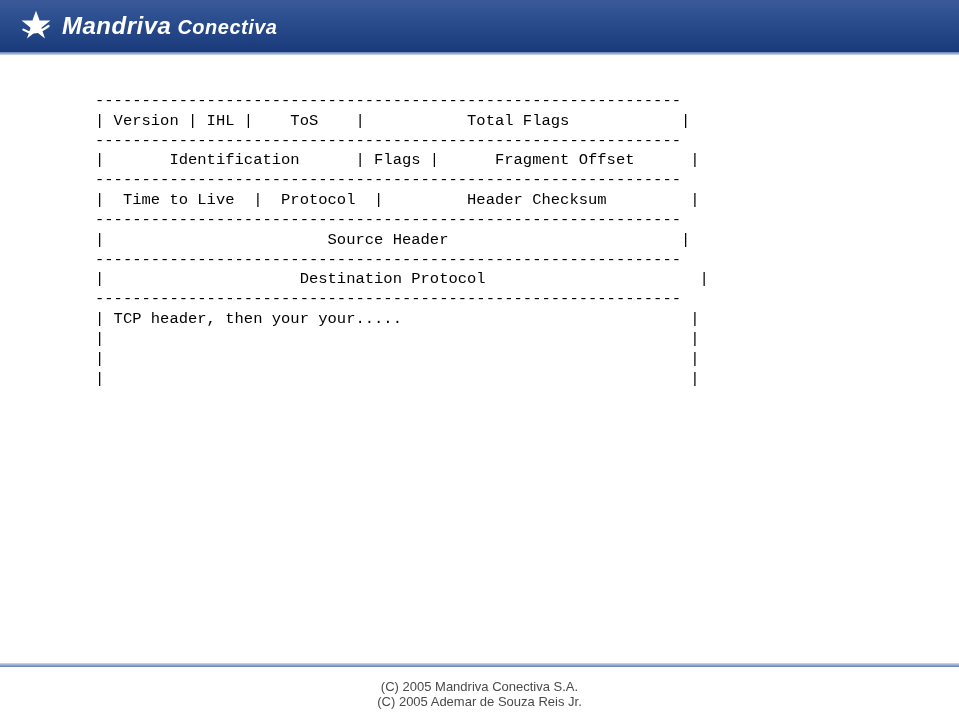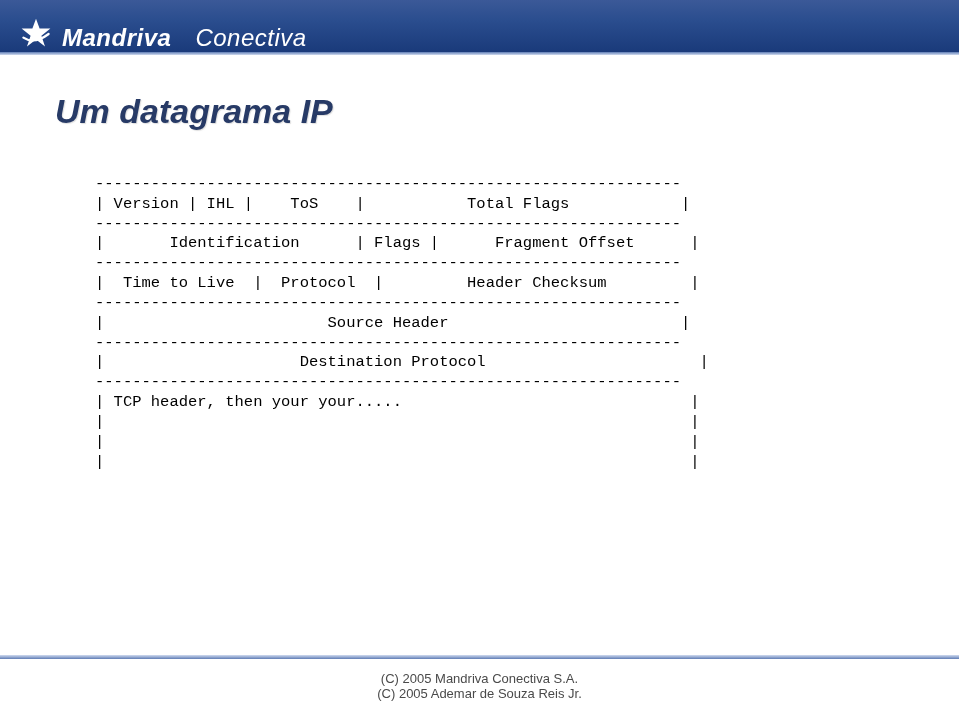--- a/index.html
+++ b/index.html
@@ -5,21 +5,21 @@
   * { margin: 0; padding: 0; box-sizing: border-box; }
   html, body { width: 959px; height: 719px; font-family: sans-serif; overflow: hidden; }
   body { background: #fff; position: relative; }
 
   .header-bar {
     width: 100%;
     height: 52px;
     background: linear-gradient(to bottom, #3b5998 0%, #2a4d8e 40%, #1a3a7a 100%);
     position: relative;
     display: flex;
-    align-items: flex-end;
+    align-items: center;
     padding-left: 18px;
   }
   .header-underline {
     position: absolute;
     bottom: -3px; left: 0;
     width: 100%; height: 3px;
     background: linear-gradient(to bottom, #5f7db5, #d0dbef);
   }
   .logo-star {
     width: 36px; height: 36px;
@@ -29,23 +29,23 @@
   .brand {
     color: #fff;
     font-size: 24px;
     font-weight: bold;
     font-style: italic;
     letter-spacing: 0.5px;
     display: flex;
     align-items: baseline;
   }
   .brand .sub {
-    font-size: 24px;
-    font-weight: normal;
-    margin-left: 24px;
+    font-size: 20px;
+    font-weight: bold;
+    margin-left: 6px;
   }
 
   .content {
     padding: 40px 55px 0 55px;
   }
   .title {
     font-size: 34px;
     font-weight: bold;
     color: #273a66;
     font-style: italic;
@@ -61,21 +61,21 @@
     white-space: pre;
   }
 
   .footer {
     position: absolute;
     bottom: 0; left: 0;
     width: 100%;
     text-align: center;
     font-size: 13px;
     color: #4a4a4a;
-    padding-bottom: 18px;
+    padding-bottom: 10px;
   }
   .footer .rule {
     position: absolute;
     top: -8px; left: 0;
     width: 100%; height: 4px;
     background: linear-gradient(to bottom, #d0dbef, #5f7db5);
   }
   .footer .spacer { height: 8px; }
 </style>
 </head>
@@ -87,21 +87,20 @@
     <path d="M6 24 Q18 32 34 20" stroke="#fff" stroke-width="2.5" fill="none" stroke-linecap="round"></path>
   </svg>
   <div class="brand">
     <span>Mandriva</span>
     <span class="sub">Conectiva</span>
   </div>
   <div class="header-underline"></div>
 </div>
 
 <div class="content">
-  <div class="title">Um datagrama IP</div>
 
   <pre class="diagram"><span>---------------------------------------------------------------</span>
 <span>| Version | IHL |    ToS    |           Total Flags            |</span>
 <span>---------------------------------------------------------------</span>
 <span>|       Identification      | Flags |      Fragment Offset      |</span>
 <span>---------------------------------------------------------------</span>
 <span>|  Time to Live  |  Protocol  |         Header Checksum         |</span>
 <span>---------------------------------------------------------------</span>
 <span>|                        Source Header                         |</span>
 <span>---------------------------------------------------------------</span>

